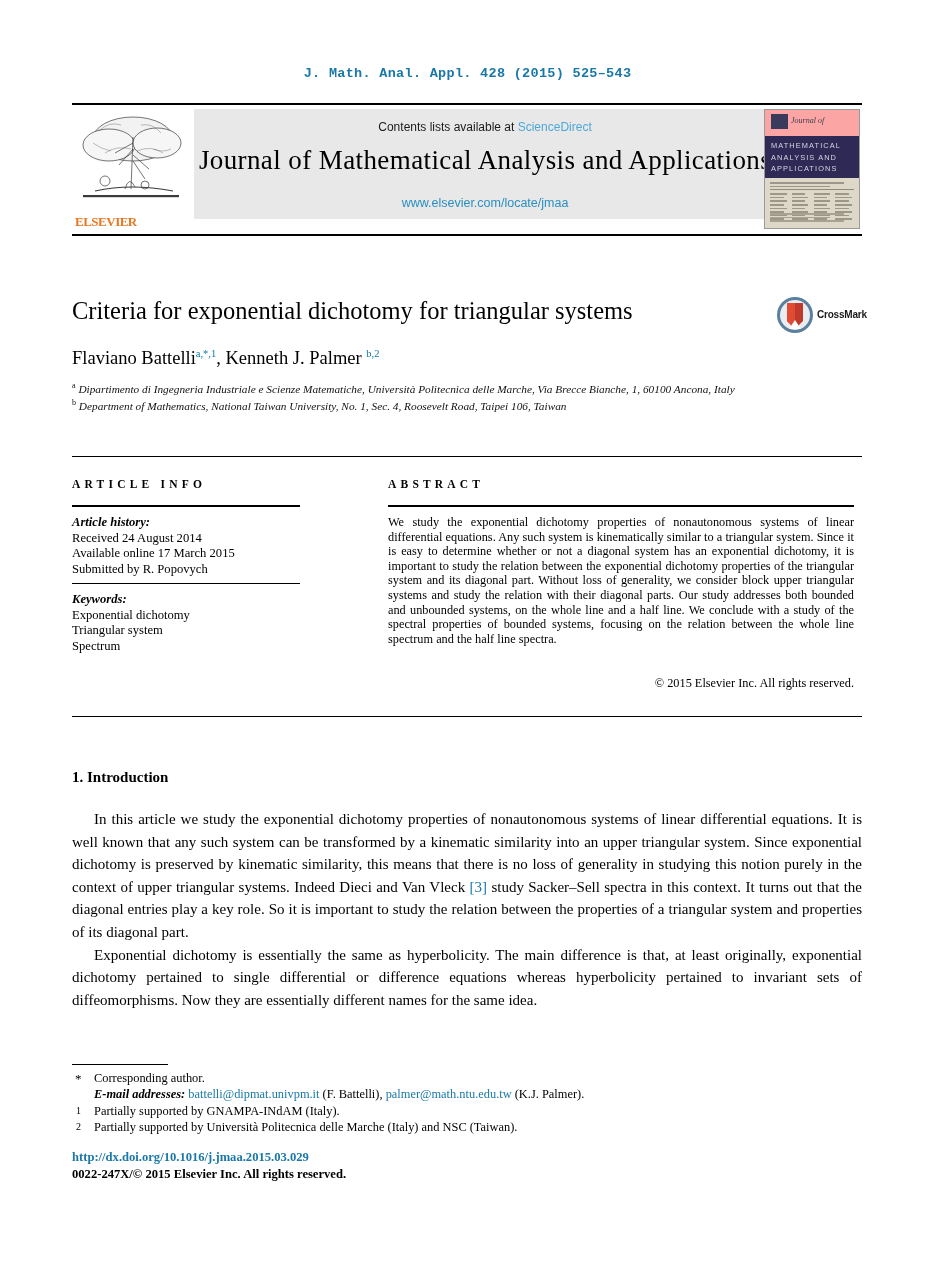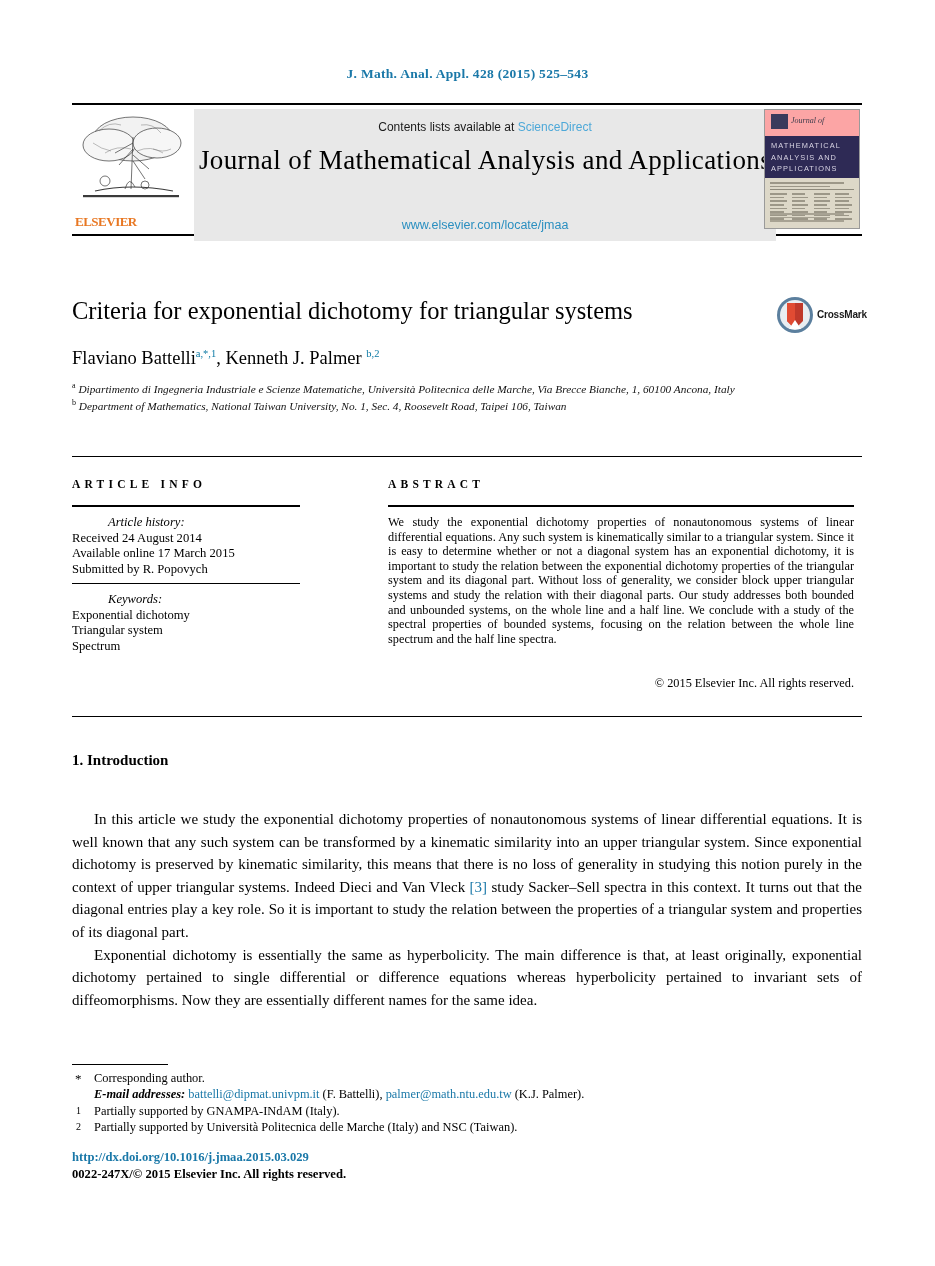--- a/index.html
+++ b/index.html
@@ -21,21 +21,21 @@
     width: 935px;
     height: 1266px;
   }
 
   
   .running-head {
     position: absolute;
     left: 0; top: 66px;
     width: 935px;
     text-align: center;
-    font-family: Liberation Serif, serif;
+    font-family: Liberation Mono, monospace;
     font-weight: bold;
     font-size: 13.5px;
     letter-spacing: 0.3px;
     color: #1a78a8;
   }
 
   
   .masthead {
     position: absolute;
     left: 72px; top: 103px;
@@ -70,21 +70,21 @@
     font-family: "Liberation Serif", serif;
     font-weight: bold;
     font-size: 13px;
     letter-spacing: -0.5px;
     color: #e87722;
   }
   .contents-box {
     position: absolute;
     left: 122px; top: 4px;
     width: 582px;
-    height: 132px;
+    height: 110px;
     background: #e8e8e8;
   }
   .contents-line {
     position: absolute;
     left: 0; top: 11px;
     width: 100%;
     text-align: center;
     font-family: "Liberation Sans", sans-serif;
     font-size: 12px;
     color: #1b1b1b;
@@ -301,22 +301,21 @@
     width: 232px;
     font-family: "Liberation Serif", serif;
     font-size: 12.6px;
     line-height: 15.6px;
     color: #000;
   }
   .info-history { top: 515px; }
   .info-keywords { top: 592px; }
   .info-block .it {
     font-style: italic;
-    font-weight: normal;
-    margin-left: 36px;
+    font-weight: bold;
   }
 
   .abstract-body {
     position: absolute;
     left: 388px; top: 515px;
     width: 466px;
     font-family: "Liberation Serif", serif;
     font-size: 12.3px;
     line-height: 14.6px;
     text-align: justify;
@@ -328,21 +327,21 @@
     width: 466px;
     text-align: right;
     font-family: "Liberation Serif", serif;
     font-size: 12.3px;
     color: #000;
   }
 
   
   .section-head {
     position: absolute;
-    left: 72px; top: 752px;
+    left: 72px; top: 769px;
     font-family: "Liberation Serif", serif;
     font-weight: bold;
     font-size: 15px;
     color: #000;
   }
   .body-text {
     position: absolute;
     left: 72px; top: 808px;
     width: 790px;
     font-family: "Liberation Serif", serif;

